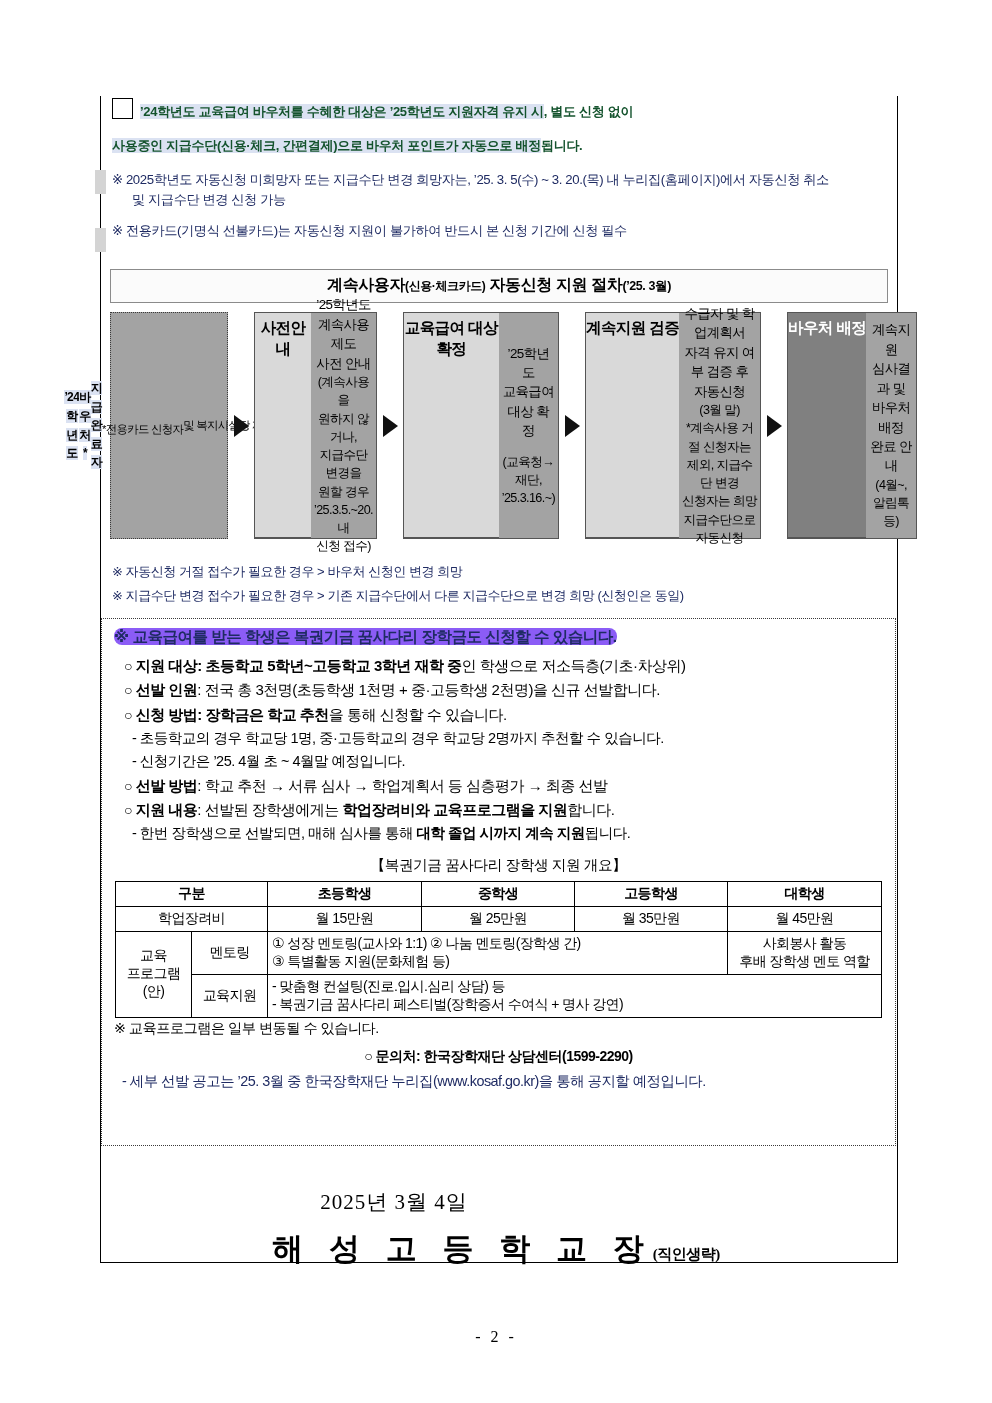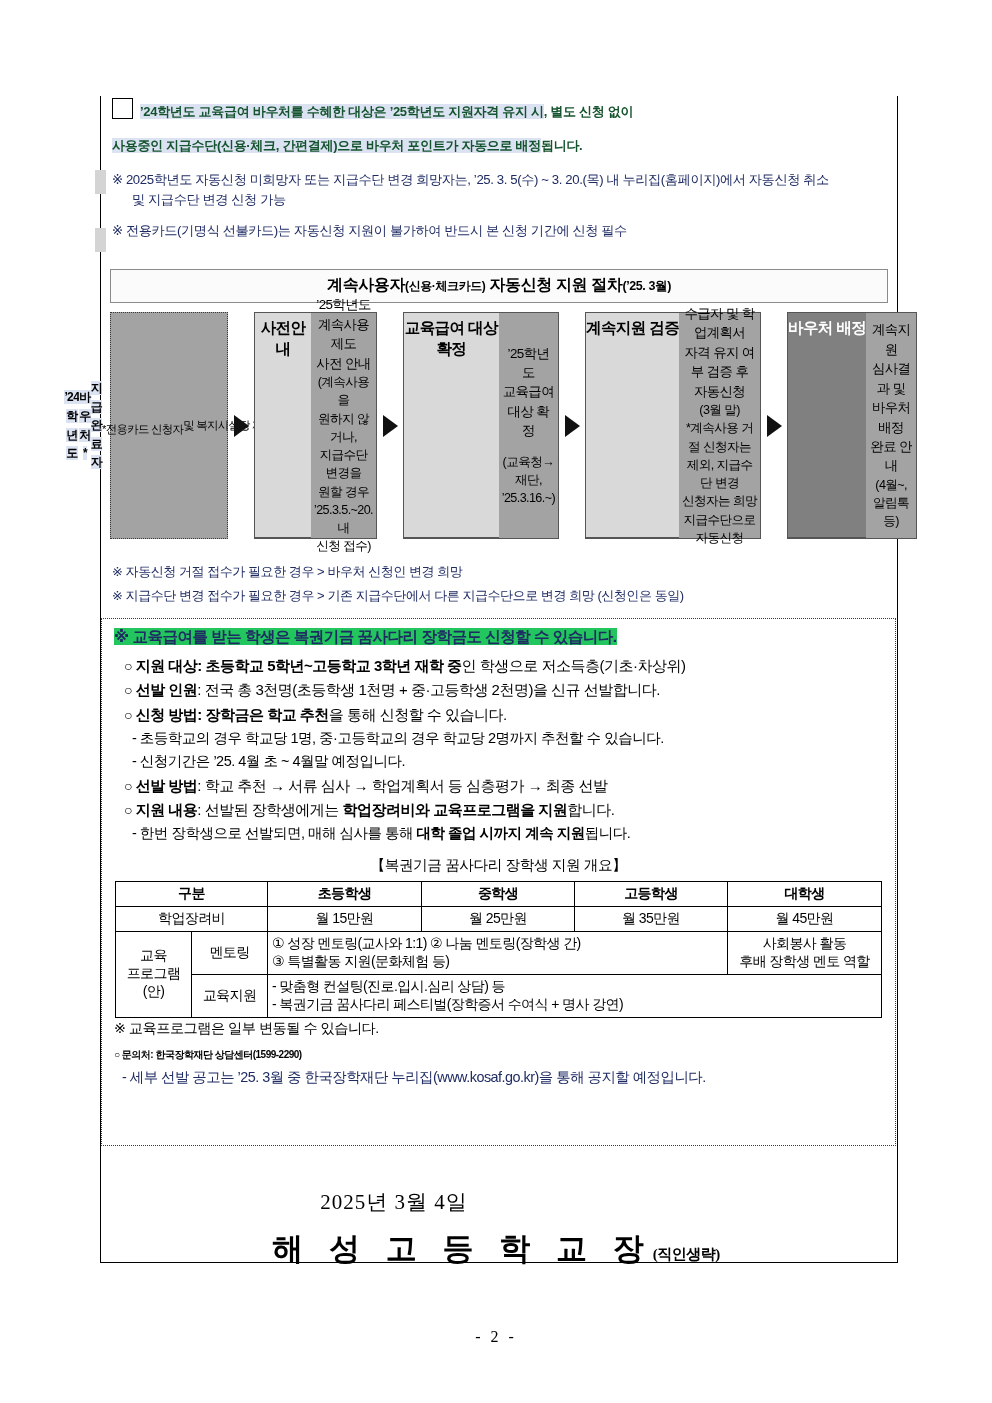--- a/index.html
+++ b/index.html
@@ -207,21 +207,21 @@
     background: #fff;
   }
   .sch-inner { padding: 8px 12px 0 12px; }
   .sch-head {
     font-size: 15.5px;
     font-weight: bold;
     color: #1f2b63;
     letter-spacing: -0.5px;
     white-space: nowrap;
   }
-  .sch-head .hl2 { background: #22c55e; }
+  .sch-head .hl2 { background: #8b5cf6; border-radius: 8px; }
   .bullet-line {
     font-size: 15px;
     line-height: 1.62;
     letter-spacing: -0.5px;
     white-space: nowrap;
     margin-left: 10px;
   }
   .bullet-line.sub2 { margin-left: 18px; font-size: 14.5px; }
   .bullet-line .ring { font-size: 14px; }
   .b { font-weight: bold; }
@@ -258,25 +258,26 @@
   .cell-bold { font-weight: normal; }
   .cell-sm { font-size: 13.5px; }
 
   .foot-note {
     font-size: 14.2px;
     letter-spacing: -0.5px;
     margin-top: 1px;
     white-space: nowrap;
   }
   .foot-q {
-    font-size: 10px;
+    font-size: 14px;
     font-weight: bold;
     letter-spacing: -0.5px;
     margin-top: 10px;
     white-space: nowrap;
+    text-align: center;
   }
   .foot-blue {
     font-size: 14.4px;
     color: #1f2b63;
     letter-spacing: -0.5px;
     margin-top: 6px;
     margin-left: 8px;
     white-space: nowrap;
   }
 

